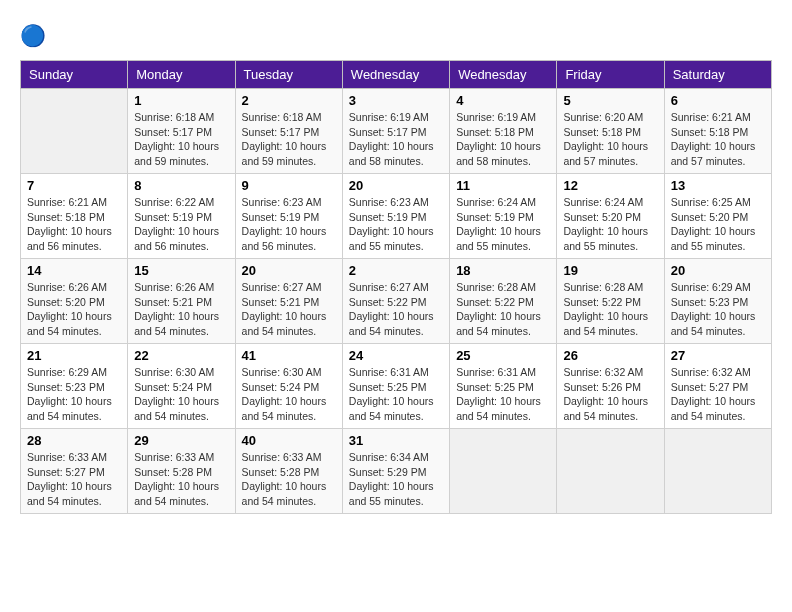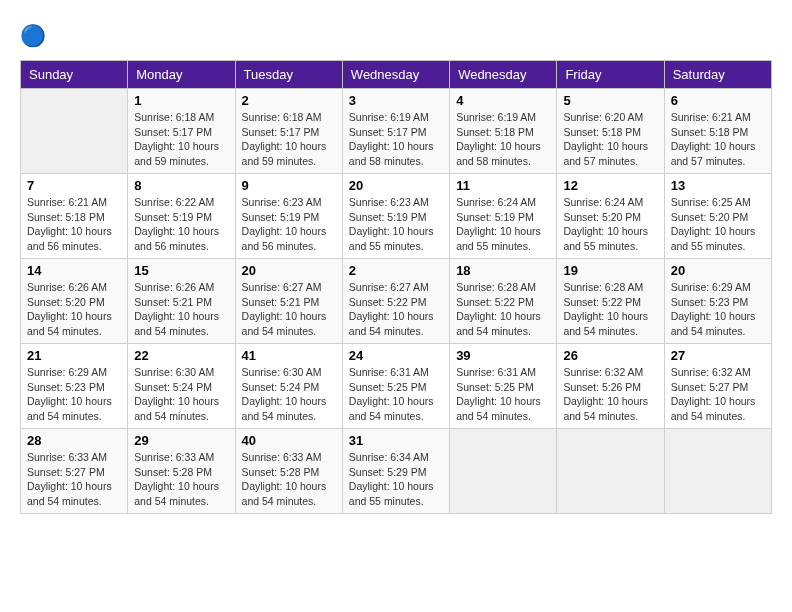--- a/index.html
+++ b/index.html
@@ -311,21 +311,21 @@
       </td>
         <td>
         <span class="day-number">24</span>
         <div class="day-info">
           Sunrise: 6:31 AM<br>
           Sunset: 5:25 PM<br>
           Daylight: 10 hours and 54 minutes.
         </div>
       </td>
         <td>
-        <span class="day-number">39</span>
+        <span class="day-number">25</span>
         <div class="day-info">
           Sunrise: 6:31 AM<br>
           Sunset: 5:25 PM<br>
           Daylight: 10 hours and 54 minutes.
         </div>
       </td>
         <td>
         <span class="day-number">26</span>
         <div class="day-info">
           Sunrise: 6:32 AM<br>

